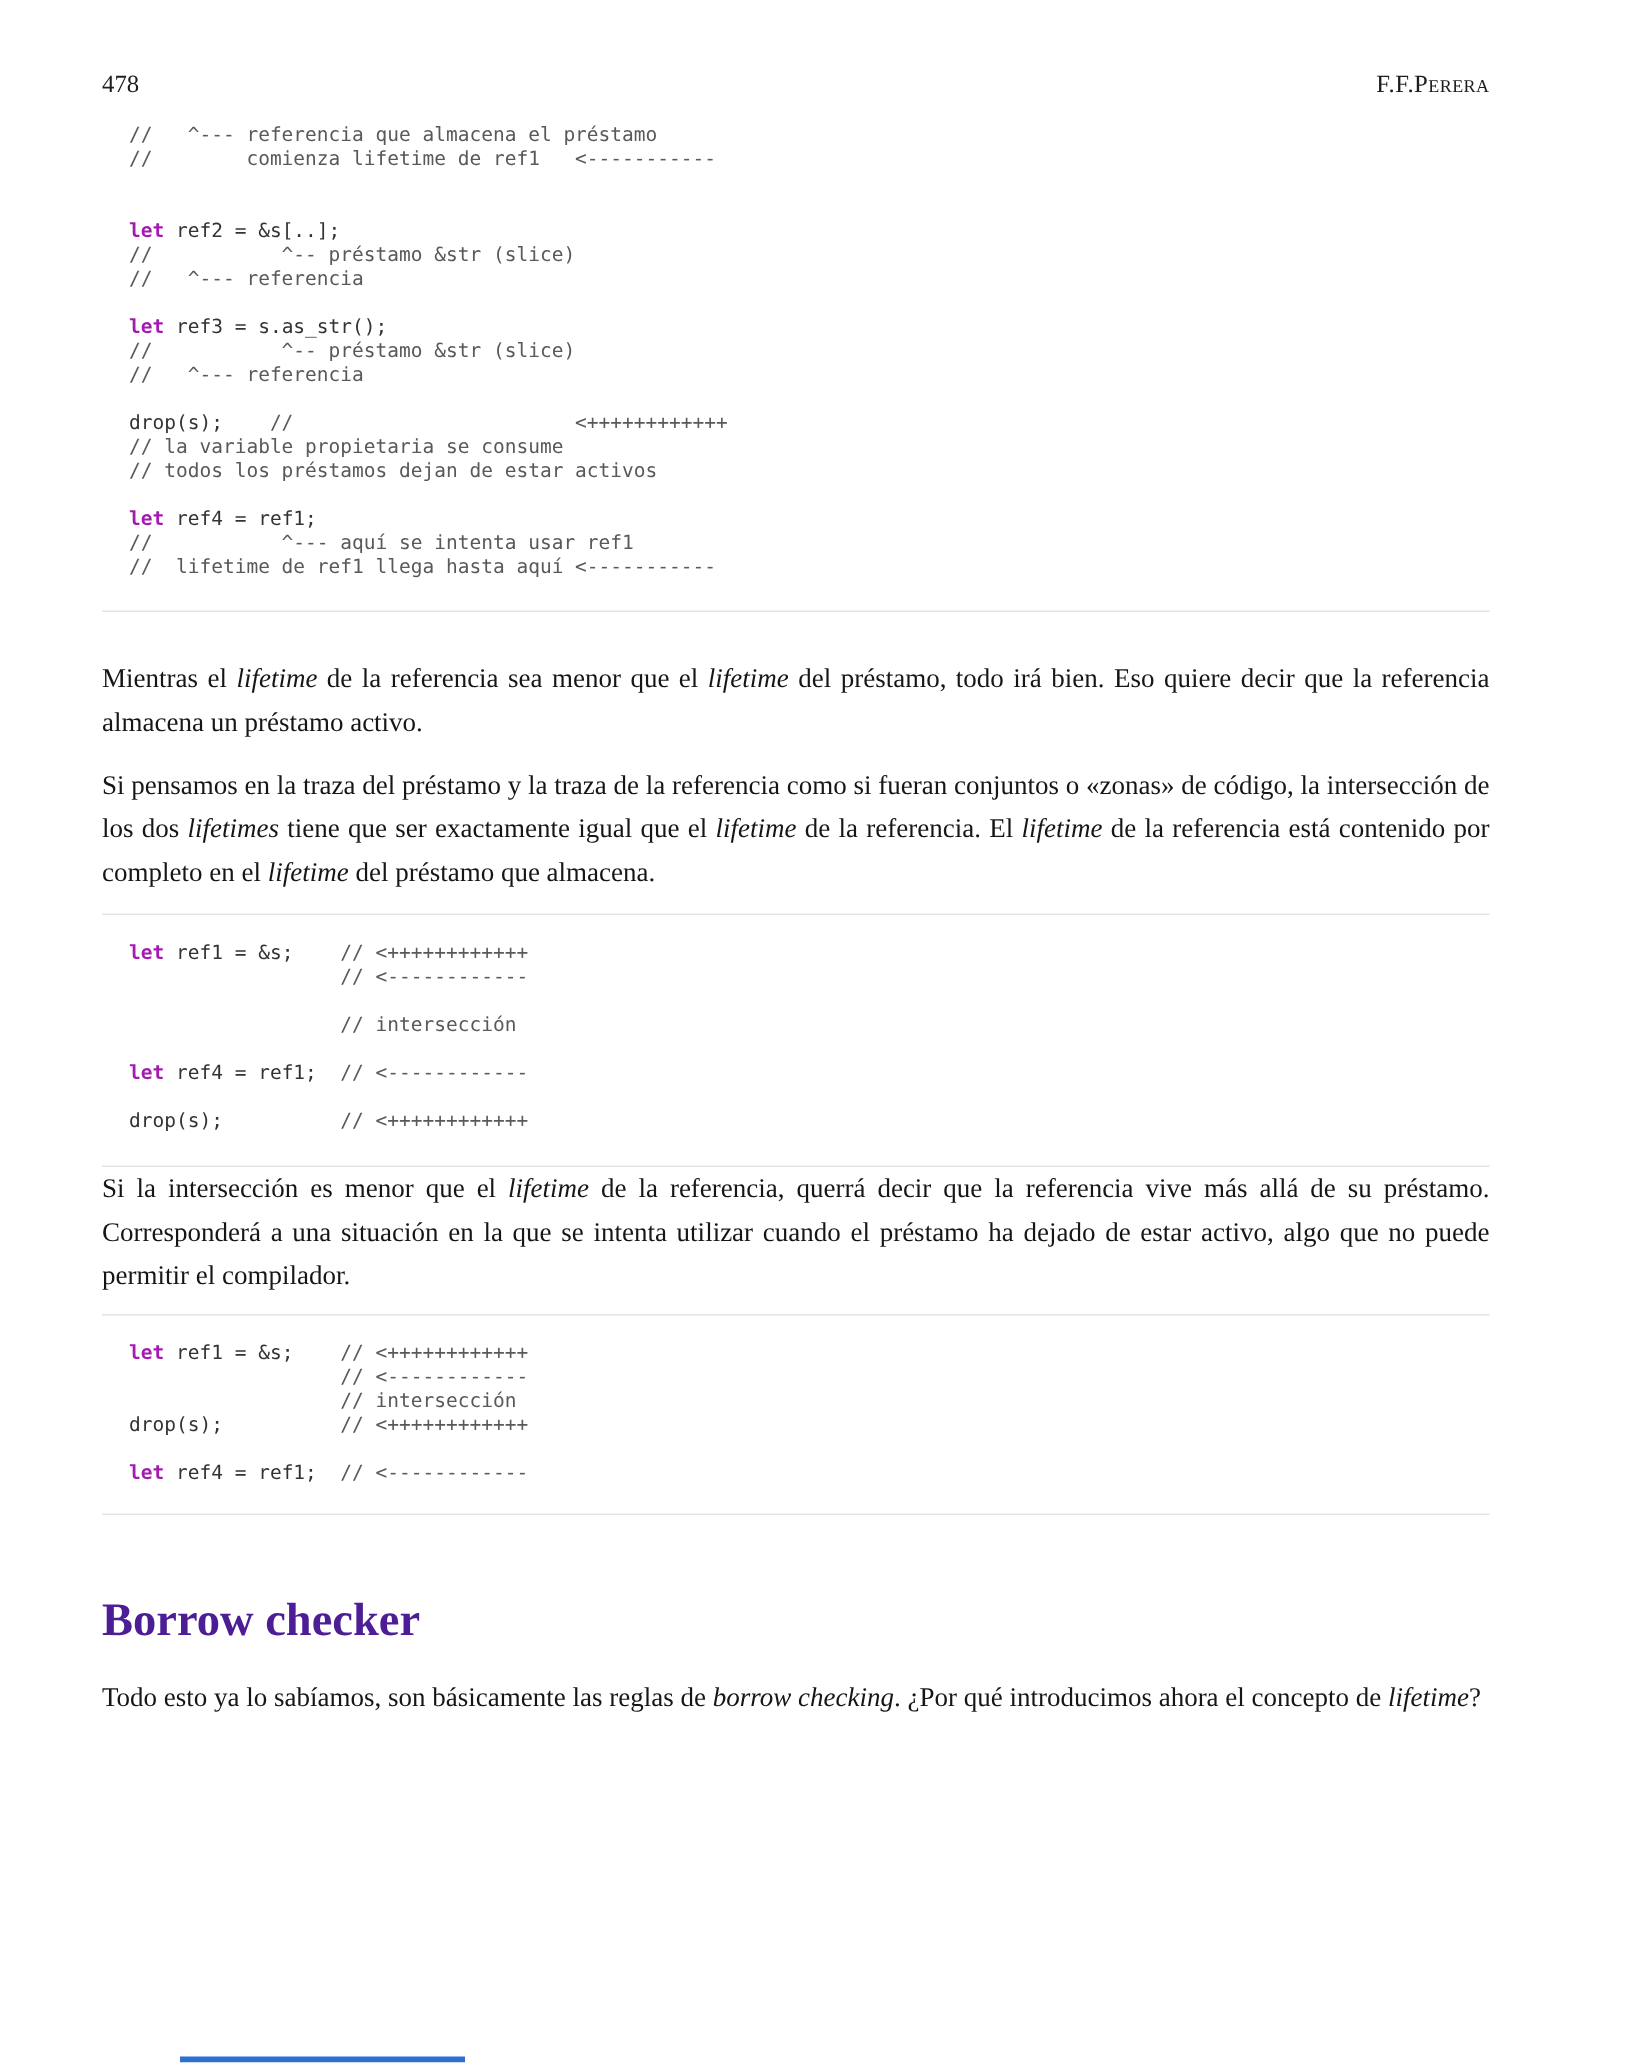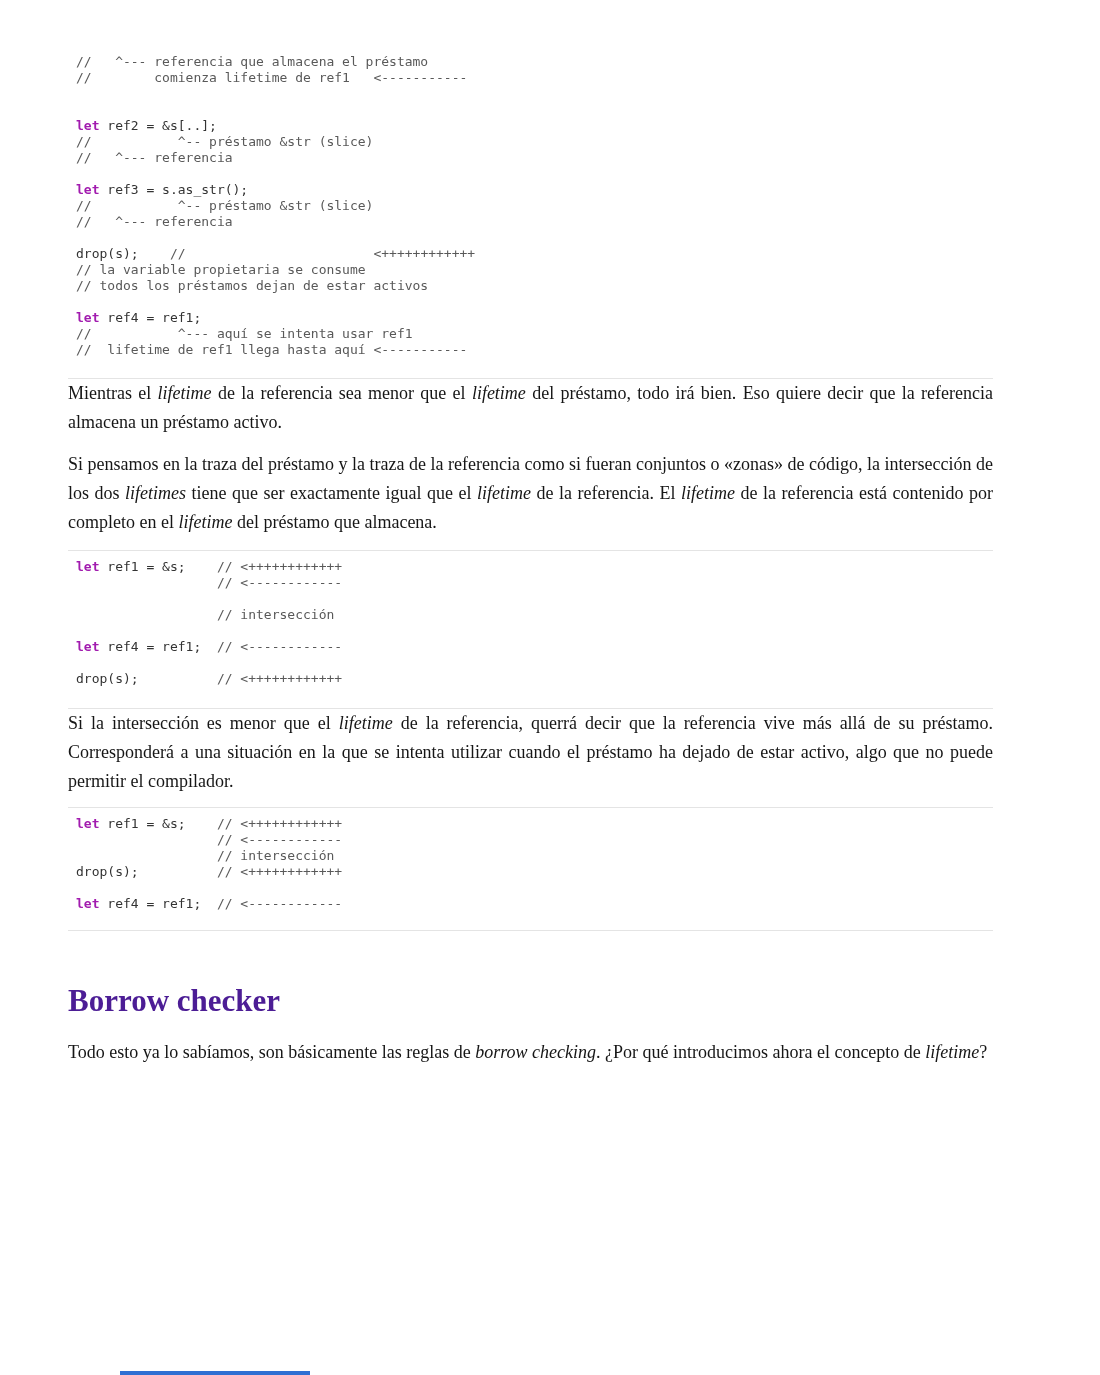--- a/index.html
+++ b/index.html
@@ -27,21 +27,21 @@
     align-items: baseline;
     font-size: 16.5px;
     line-height: 19px;
     color: #1d1d1d;
   }
   .author {
     font-variant: small-caps;
     letter-spacing: 0.3px;
   }
   pre.code {
-    margin: 8px;
+    margin: 18px;
     font-family: "DejaVu Sans Mono", monospace;
     font-size: 13px;
     line-height: 16px;
     color: #333333;
     white-space: pre;
   }
   pre.code .kw { font-weight: bold; color: #a21caf; }
   pre.code .cm { color: #595959; }
   .code-line { height: 16px; }
   .rule {
@@ -62,21 +62,21 @@
     margin: 0;
     font-size: 31px;
     line-height: 36px;
     font-weight: bold;
     color: #4c1d95;
     font-family: "Liberation Serif", serif;
   }
   
   .block1   { margin-top: 46px; }
   .rule-a   { margin-top: 20px; }
-  .para-1   { }
+  .para-1   { margin-top: 30px; }
   .para-2   { margin-top: 13px; }
   .rule-b   { margin-top: 13px; }
   .block2   { margin-top: 18px; }
   .rule-c   { margin-top: 21px; }
   .para-3   { }
   .rule-d   { margin-top: 11px; }
   .block3   { margin-top: 18px; }
   .rule-e   { margin-top: 18px; }
   .section-heading { margin-top: 52px; }
   .para-4   { margin-top: 19px; }
@@ -86,20 +86,24 @@
     bottom: 0;
     width: 190px;
     height: 4px;
   }
 </style>
 </head>
 <body>
 
 <div class="page">
 
+  <header class="page-header">
+    <span class="page-number">478</span>
+    <span class="author">F.F.Perera</span>
+  </header>
 
   <pre class="code block1"><div class="code-line"><span class="cm">//   ^--- referencia que almacena el préstamo</span></div><div class="code-line"><span class="cm">//        comienza lifetime de ref1   &lt;-----------</span></div><div class="code-line">&nbsp;</div><div class="code-line">&nbsp;</div><div class="code-line"><span class="kw">let</span><span> ref2 = &amp;s[..];</span></div><div class="code-line"><span class="cm">//           ^-- préstamo &amp;str (slice)</span></div><div class="code-line"><span class="cm">//   ^--- referencia</span></div><div class="code-line">&nbsp;</div><div class="code-line"><span class="kw">let</span><span> ref3 = s.as_str();</span></div><div class="code-line"><span class="cm">//           ^-- préstamo &amp;str (slice)</span></div><div class="code-line"><span class="cm">//   ^--- referencia</span></div><div class="code-line">&nbsp;</div><div class="code-line"><span>drop(s);    </span><span class="cm">//                        &lt;++++++++++++</span></div><div class="code-line"><span class="cm">// la variable propietaria se consume</span></div><div class="code-line"><span class="cm">// todos los préstamos dejan de estar activos</span></div><div class="code-line">&nbsp;</div><div class="code-line"><span class="kw">let</span><span> ref4 = ref1;</span></div><div class="code-line"><span class="cm">//           ^--- aquí se intenta usar ref1</span></div><div class="code-line"><span class="cm">//  lifetime de ref1 llega hasta aquí &lt;-----------</span></div></pre>
 
   <div class="rule rule-a"></div>
 
   <p class="para para-1"><span>Mientras el </span><span class="it">lifetime</span><span> de la referencia sea menor que el </span><span class="it">lifetime</span><span> del préstamo, todo irá bien. Eso quiere decir que la referencia almacena un préstamo activo.</span></p>
 
   <p class="para para-2"><span>Si pensamos en la traza del préstamo y la traza de la referencia como si fueran conjuntos o «zonas» de código, la intersección de los dos </span><span class="it">lifetimes</span><span> tiene que ser exactamente igual que el </span><span class="it">lifetime</span><span> de la referencia. El </span><span class="it">lifetime</span><span> de la referencia está contenido por completo en el </span><span class="it">lifetime</span><span> del préstamo que almacena.</span></p>
 
   <div class="rule rule-b"></div>

